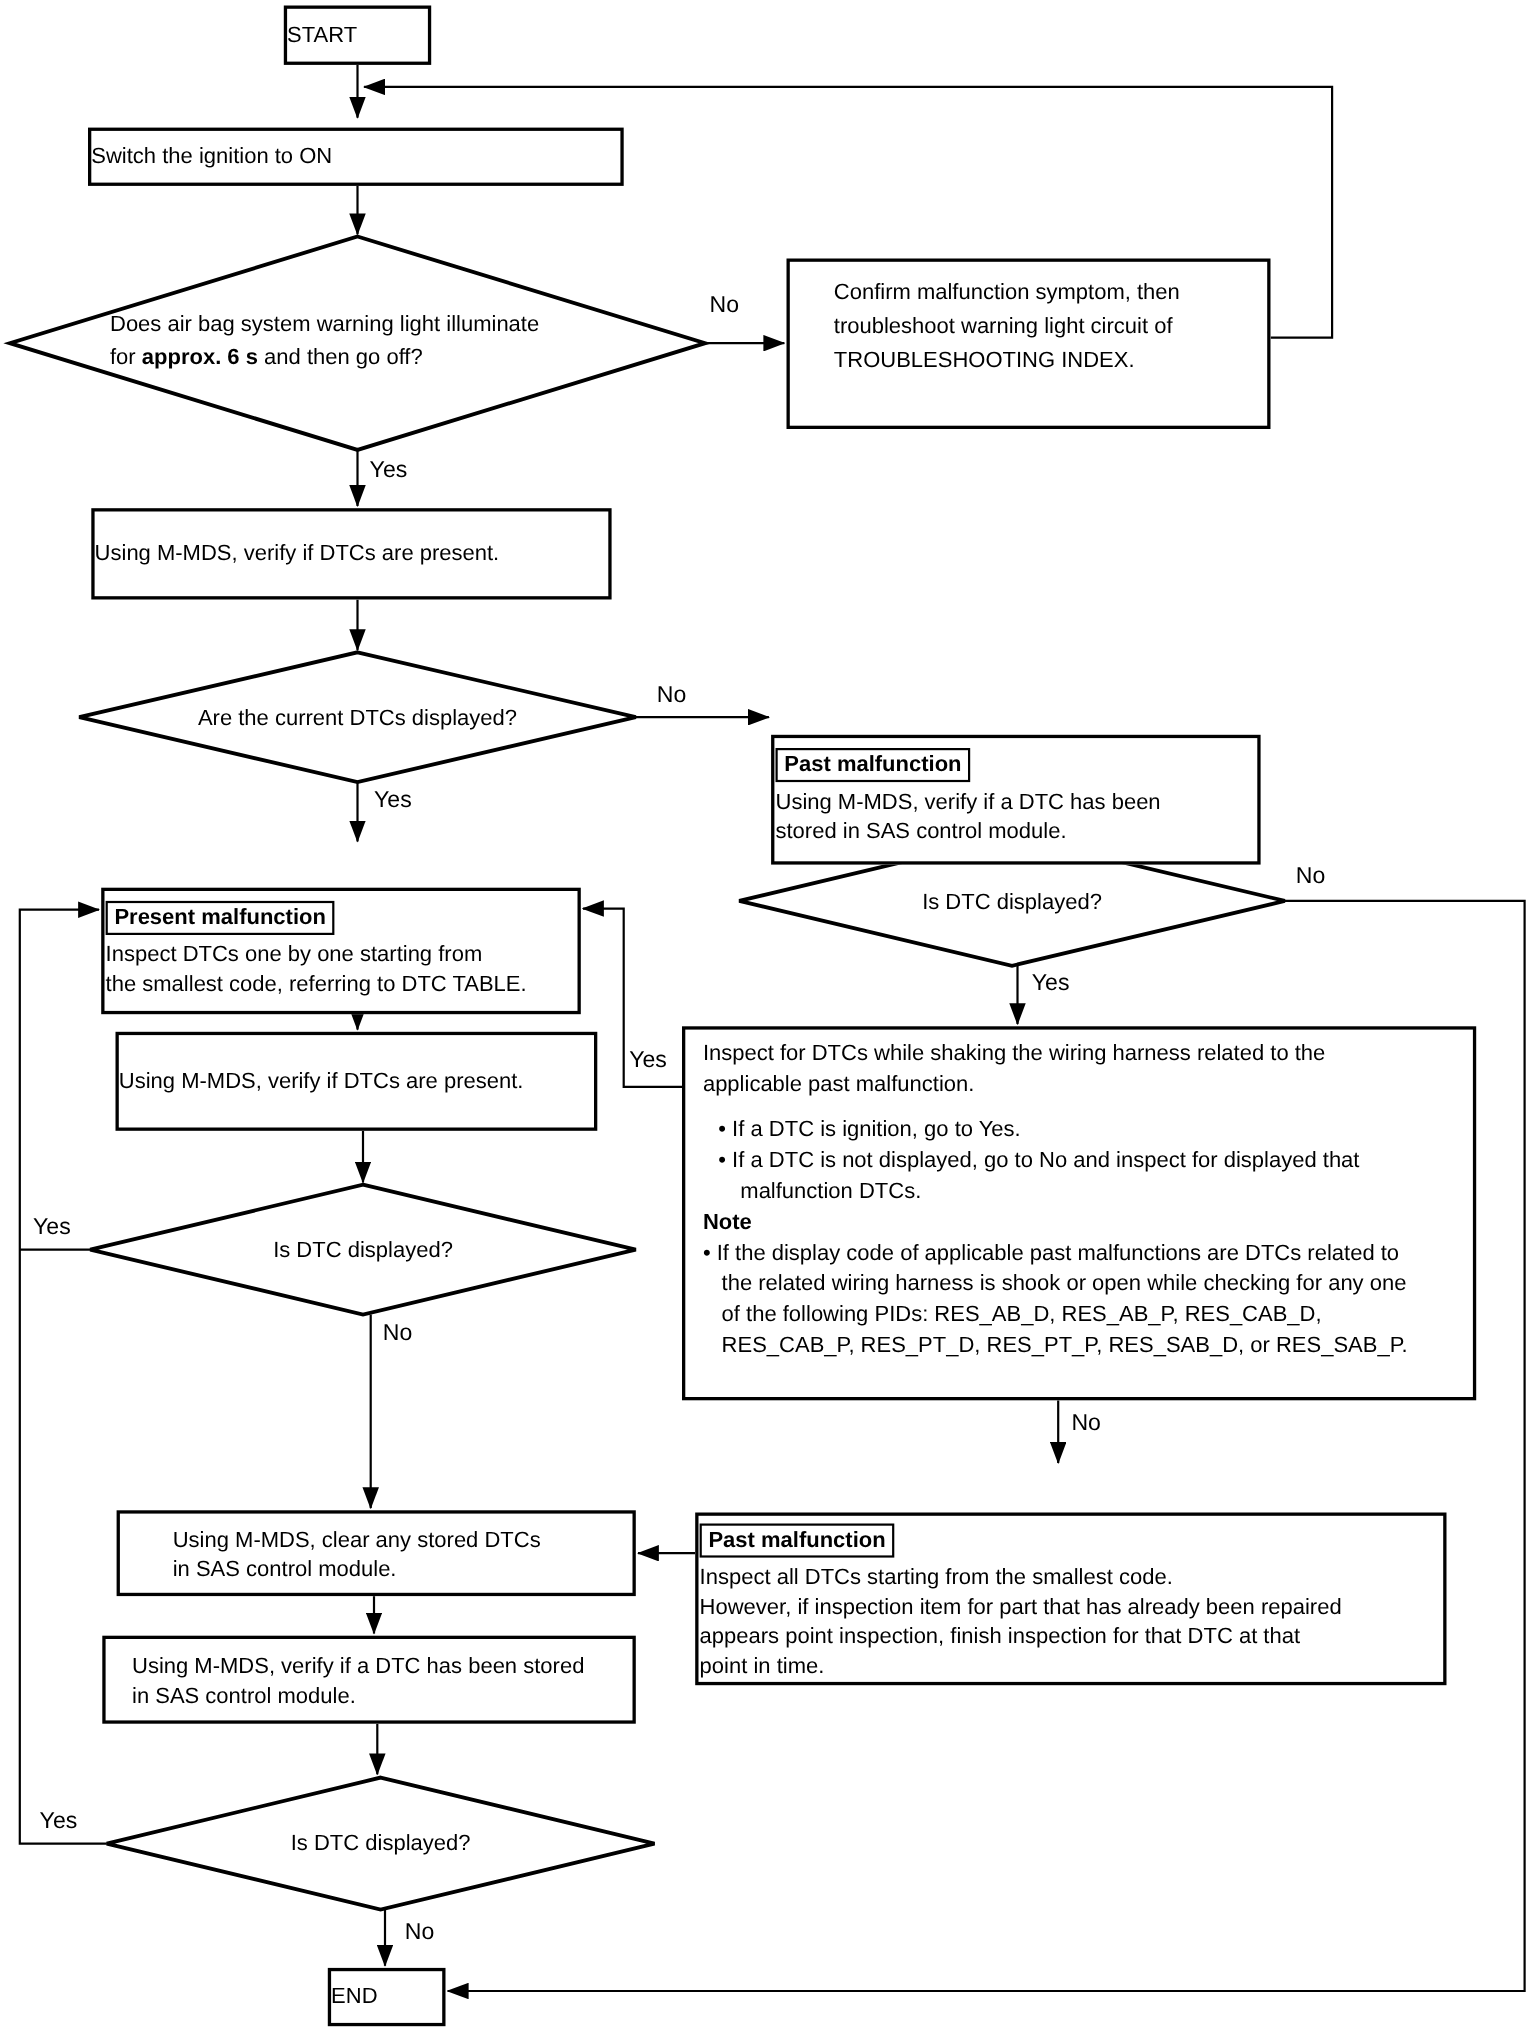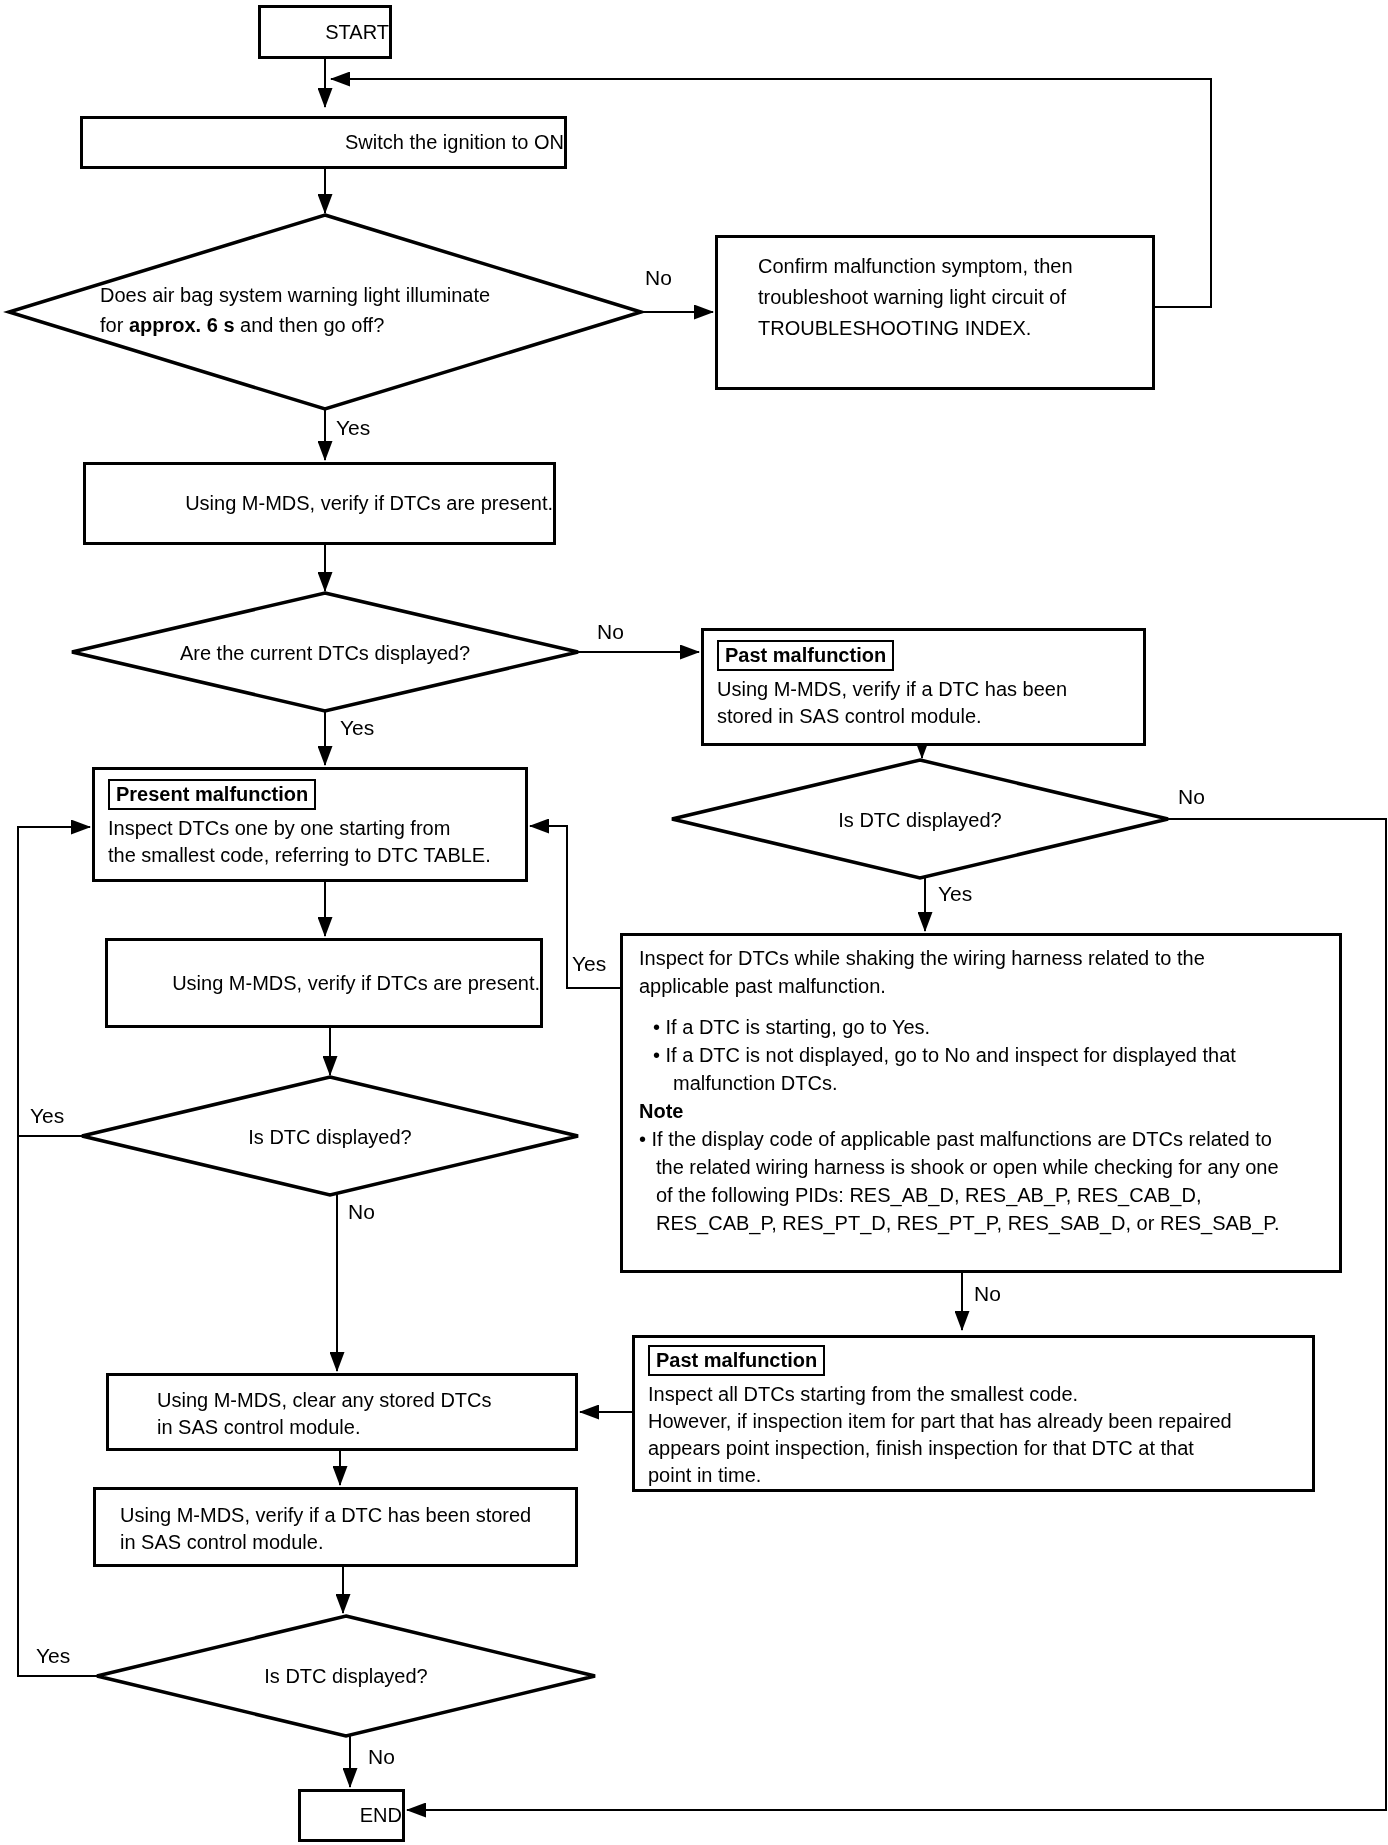--- a/index.html
+++ b/index.html
@@ -1,22 +1,22 @@
 <!DOCTYPE html>
 <html><head>
 <meta charset="utf-8">
 <style>
   html,body{margin:0;padding:0;background:#fff;}
   #canvas{position:relative;width:1388px;height:1845px;background:#fff;
           font-family:"Liberation Sans",sans-serif;color:#000;overflow:hidden;}
   #wires{position:absolute;left:0;top:0;width:1388px;height:1845px;}
   .node{position:absolute;box-sizing:border-box;background:#fff;border:3px solid #000;
         font-size:20px;line-height:27px;}
-  .center{display:flex;align-items:center;justify-content:flex-end;text-align:center;}
-  .pad{padding:9px 13px;}
+  .center{display:flex;align-items:center;justify-content:flex-start;text-align:center;}
+  .pad{padding:9px 1px;margin-top:40px;}
   .tag{display:inline-block;border:2px solid #000;font-weight:bold;padding:0 6px;margin-bottom:5px;}
   .ln{white-space:nowrap;}
   .dtext{position:absolute;font-size:20px;line-height:30px;z-index:3;}
   .ctr{text-align:center;}
   .elabel{position:absolute;font-size:21px;line-height:24px;z-index:3;}
   .b{font-weight:bold;}
   .ind{padding-left:34px;}
   .bull{padding-left:14px;}
   .gap{height:13px;}
   .nlh .ln{line-height:28px;}
@@ -98,21 +98,21 @@
   </div>
 
   <div class="node center" style="left:105px;top:938px;width:438px;height:90px;">
     <span class="ln">Using M-MDS, verify if DTCs are present.</span>
   </div>
 
   <div class="node nlh" style="left:620px;top:933px;width:722px;height:340px;padding:8px 8px 0 16px;">
     <div class="ln">Inspect for DTCs while shaking the wiring harness related to the</div>
     <div class="ln">applicable past malfunction.</div>
     <div class="gap"></div>
-    <div class="ln bull">• If a DTC is starting, go to Yes.</div>
+    <div class="ln bull">• If a DTC is ignition, go to Yes.</div>
     <div class="ln bull">• If a DTC is not displayed, go to No and inspect for displayed that</div>
     <div class="ln ind">malfunction DTCs.</div>
     <div class="ln b">Note</div>
     <div class="ln">• If the display code of applicable past malfunctions are DTCs related to</div>
     <div class="ln" style="padding-left:17px;">the related wiring harness is shook or open while checking for any one</div>
     <div class="ln" style="padding-left:17px;">of the following PIDs: RES_AB_D, RES_AB_P, RES_CAB_D,</div>
     <div class="ln" style="padding-left:17px;">RES_CAB_P, RES_PT_D, RES_PT_P, RES_SAB_D, or RES_SAB_P.</div>
   </div>
 
   <div class="node pad" style="left:632px;top:1335px;width:683px;height:157px;padding-top:7px;">

